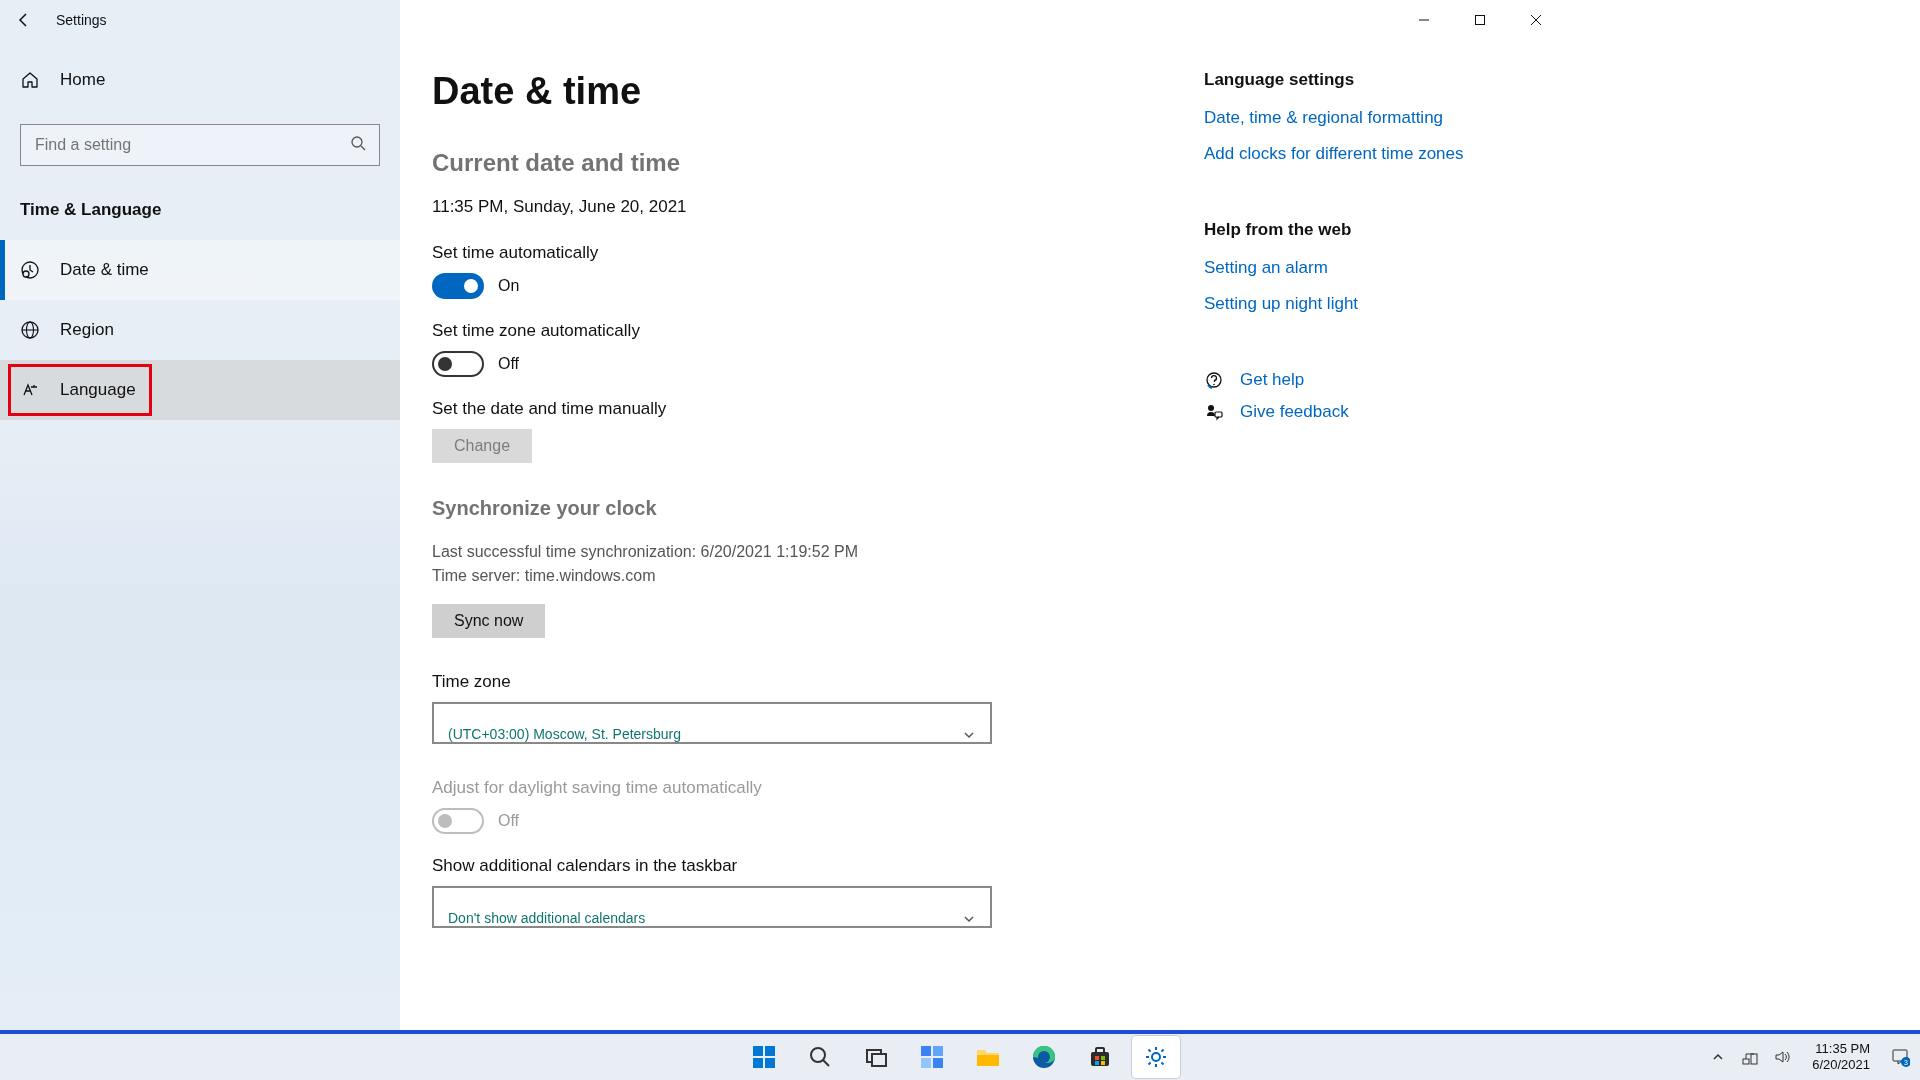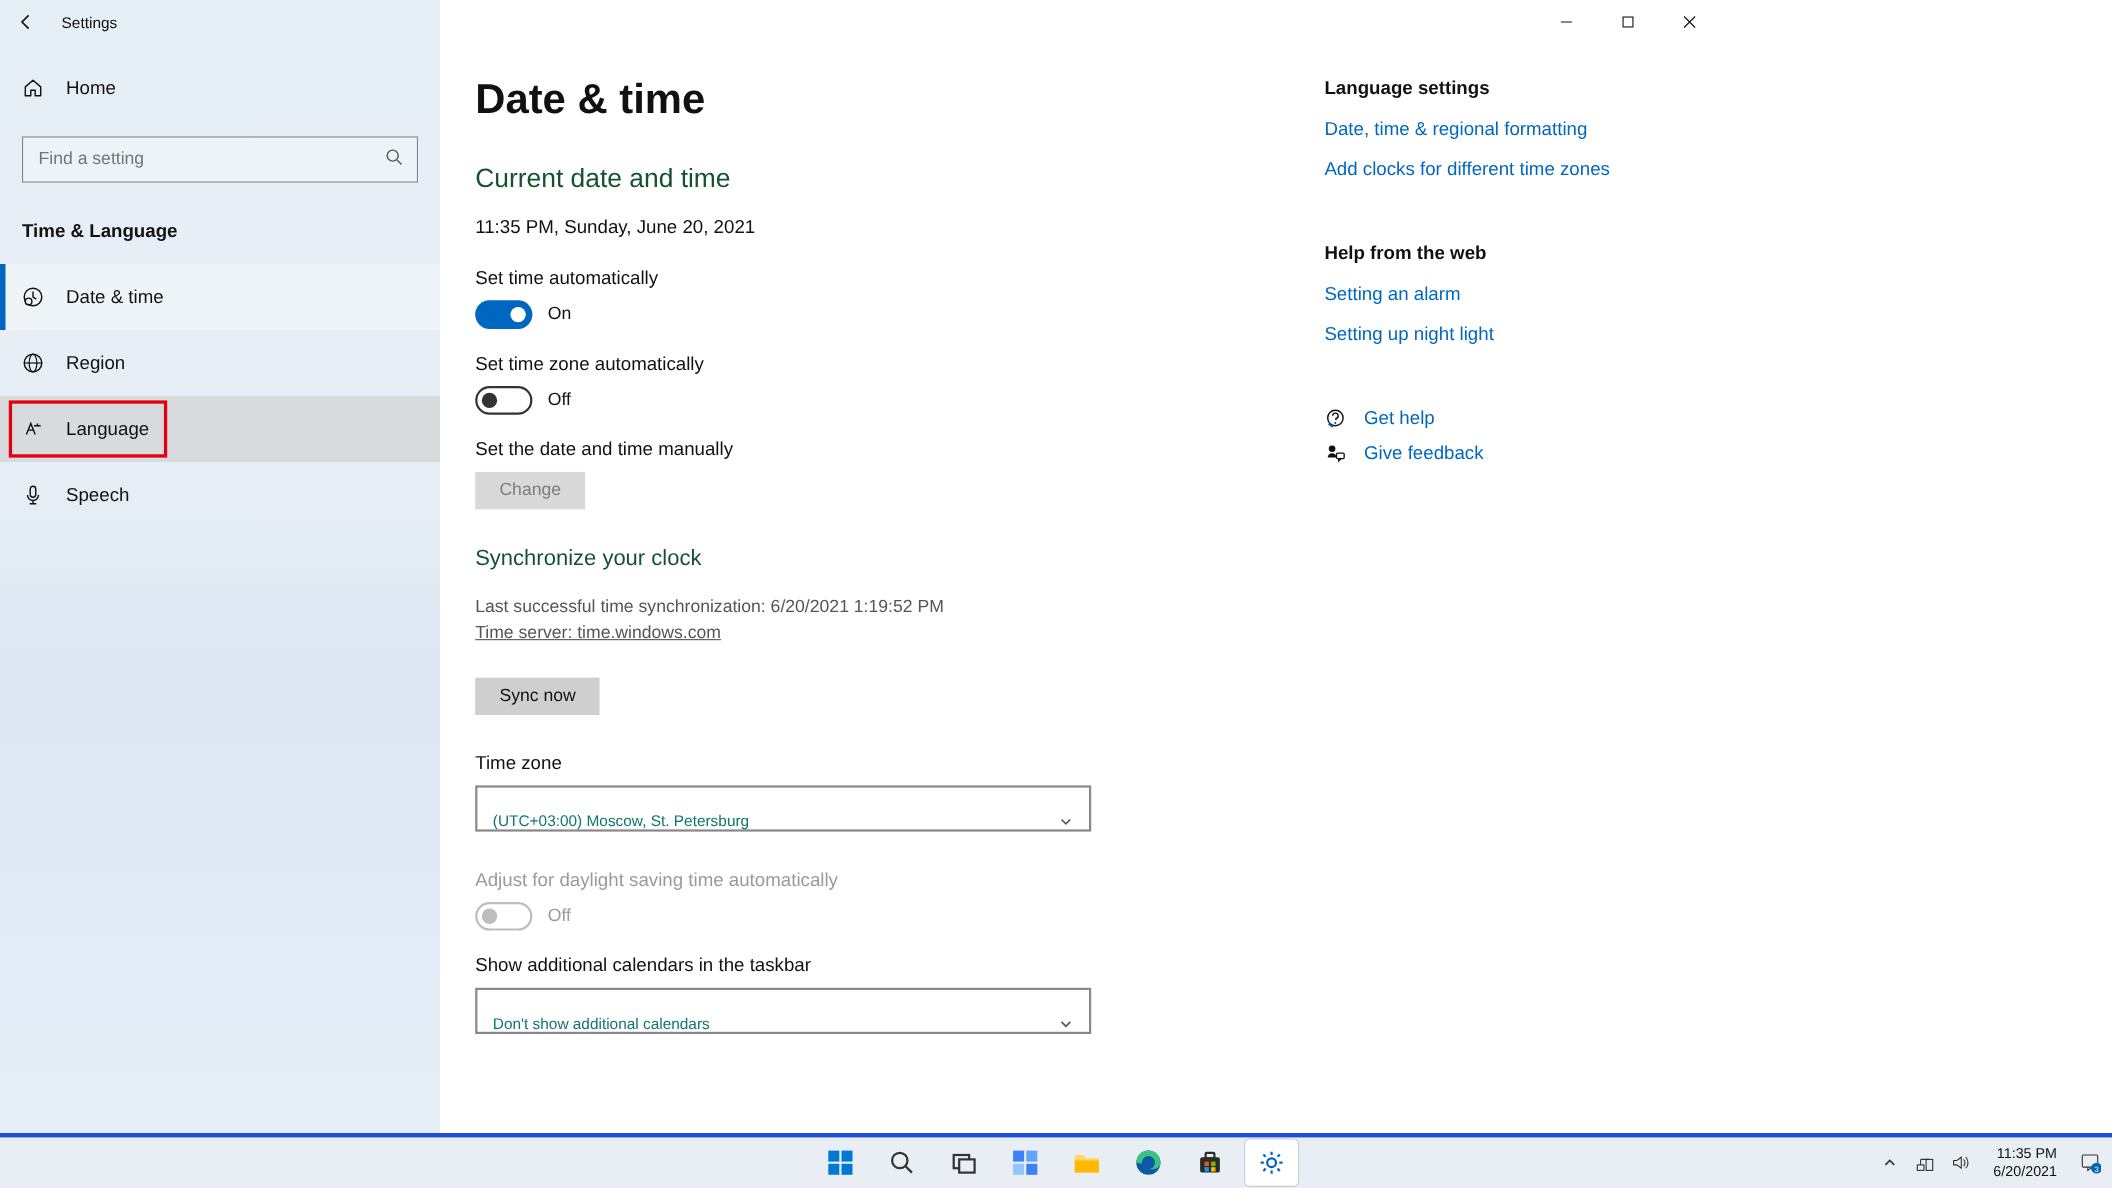--- a/index.html
+++ b/index.html
@@ -34,21 +34,21 @@
   .nav-item.selected::before { content:""; position:absolute; left:0; top:0; bottom:0; width:5px; background:#0067c0; }
   .nav-item.highlighted { background: rgba(200,200,200,0.5); }
   .nav-item .hl-box { position:absolute; left:8px; right: calc(100% - 152px); top:4px; bottom:4px; border:3px solid #e3000f; pointer-events:none; }
 
   
   .main { flex: 1; padding: 30px 40px 40px 32px; overflow-y: auto; display: flex; }
   .main-col { flex: 1; max-width: 1140px; }
   .aside { width: 320px; margin-left: 40px; }
 
   h1 { font-size: 38px; font-weight: 600; color: #111; margin-bottom: 36px; }
-  h2 { font-size: 24px; font-weight: 400; color: #14532d; margin-bottom: 20px; margin-top: 4px; }
+  h2 { font-size: 24px; font-weight: 700; color: #737373; margin-bottom: 20px; margin-top: 4px; }
   .body-text { font-size: 17px; color: #111; margin-bottom: 26px; }
   .sub-text { font-size: 16px; color: #555; line-height: 1.5; }
   .label { font-size: 17px; color: #111; margin-bottom: 10px; margin-top: 10px; }
   .label.disabled { color: #9a9a9a; }
 
   .toggle-row { display:flex; align-items:center; gap: 14px; margin-bottom: 22px; }
   .toggle { width: 52px; height: 26px; border-radius: 13px; position: relative; }
   .toggle .knob { position:absolute; width: 14px; height:14px; border-radius:50%; top:6px; }
   .toggle.on { background:#0067c0; }
   .toggle.on .knob { right:6px; background:#fff; }
@@ -158,27 +158,20 @@
             </svg>
           <span>Region</span>
         </div>
         <div class="nav-item highlighted">
           <svg width="20" height="20" viewBox="0 0 20 20">
               <path d="M4 15 L8 5 L12 15 M5.5 11 H10.5 M11 7 H17 M14 7 V5" stroke="#111" stroke-width="1.3" fill="none"></path>
             </svg>
           <span>Language</span>
           <div class="hl-box"></div>
         </div>
-        <div class="nav-item">
-          <svg width="20" height="20" viewBox="0 0 20 20">
-              <rect x="7.5" y="2" width="5" height="10" rx="2.5" stroke="#111" stroke-width="1.3" fill="none"></rect>
-              <path d="M5 10 a5 5 0 0 0 10 0 M10 15 V18 M7 18 H13" stroke="#111" stroke-width="1.3" fill="none"></path>
-            </svg>
-          <span>Speech</span>
-        </div>
       </div>
     </div>
 
     <div class="main">
       <div class="main-col">
         <h1>Date &amp; time</h1>
 
         <h2>Current date and time</h2>
         <div class="body-text">11:35 PM, Sunday, June 20, 2021</div>
 
@@ -197,21 +190,21 @@
             </div>
           <span class="toggle-text">Off</span>
         </div>
 
         <div class="label">Set the date and time manually</div>
         <button class="btn disabled">Change</button>
 
         <div class="section-gap"></div>
         <h2 style="font-size:20px;">Synchronize your clock</h2>
         <div class="sub-text">Last successful time synchronization: 6/20/2021 1:19:52 PM</div>
-        <div class="sub-text" style="margin-bottom:28px;text-decoration:underline;">Time server: time.windows.com</div>
+        <div class="sub-text" style="margin-bottom:16px;">Time server: time.windows.com</div>
         <button class="btn">Sync now</button>
 
         <div class="section-gap"></div>
         <div class="label">Time zone</div>
         <div class="dropdown">
           <span>(UTC+03:00) Moscow, St. Petersburg</span>
           <svg width="14" height="14" viewBox="0 0 14 14">
               <path d="M3 5 L7 9 L11 5" stroke="#555" stroke-width="1.5" fill="none"></path>
             </svg>
         </div>

